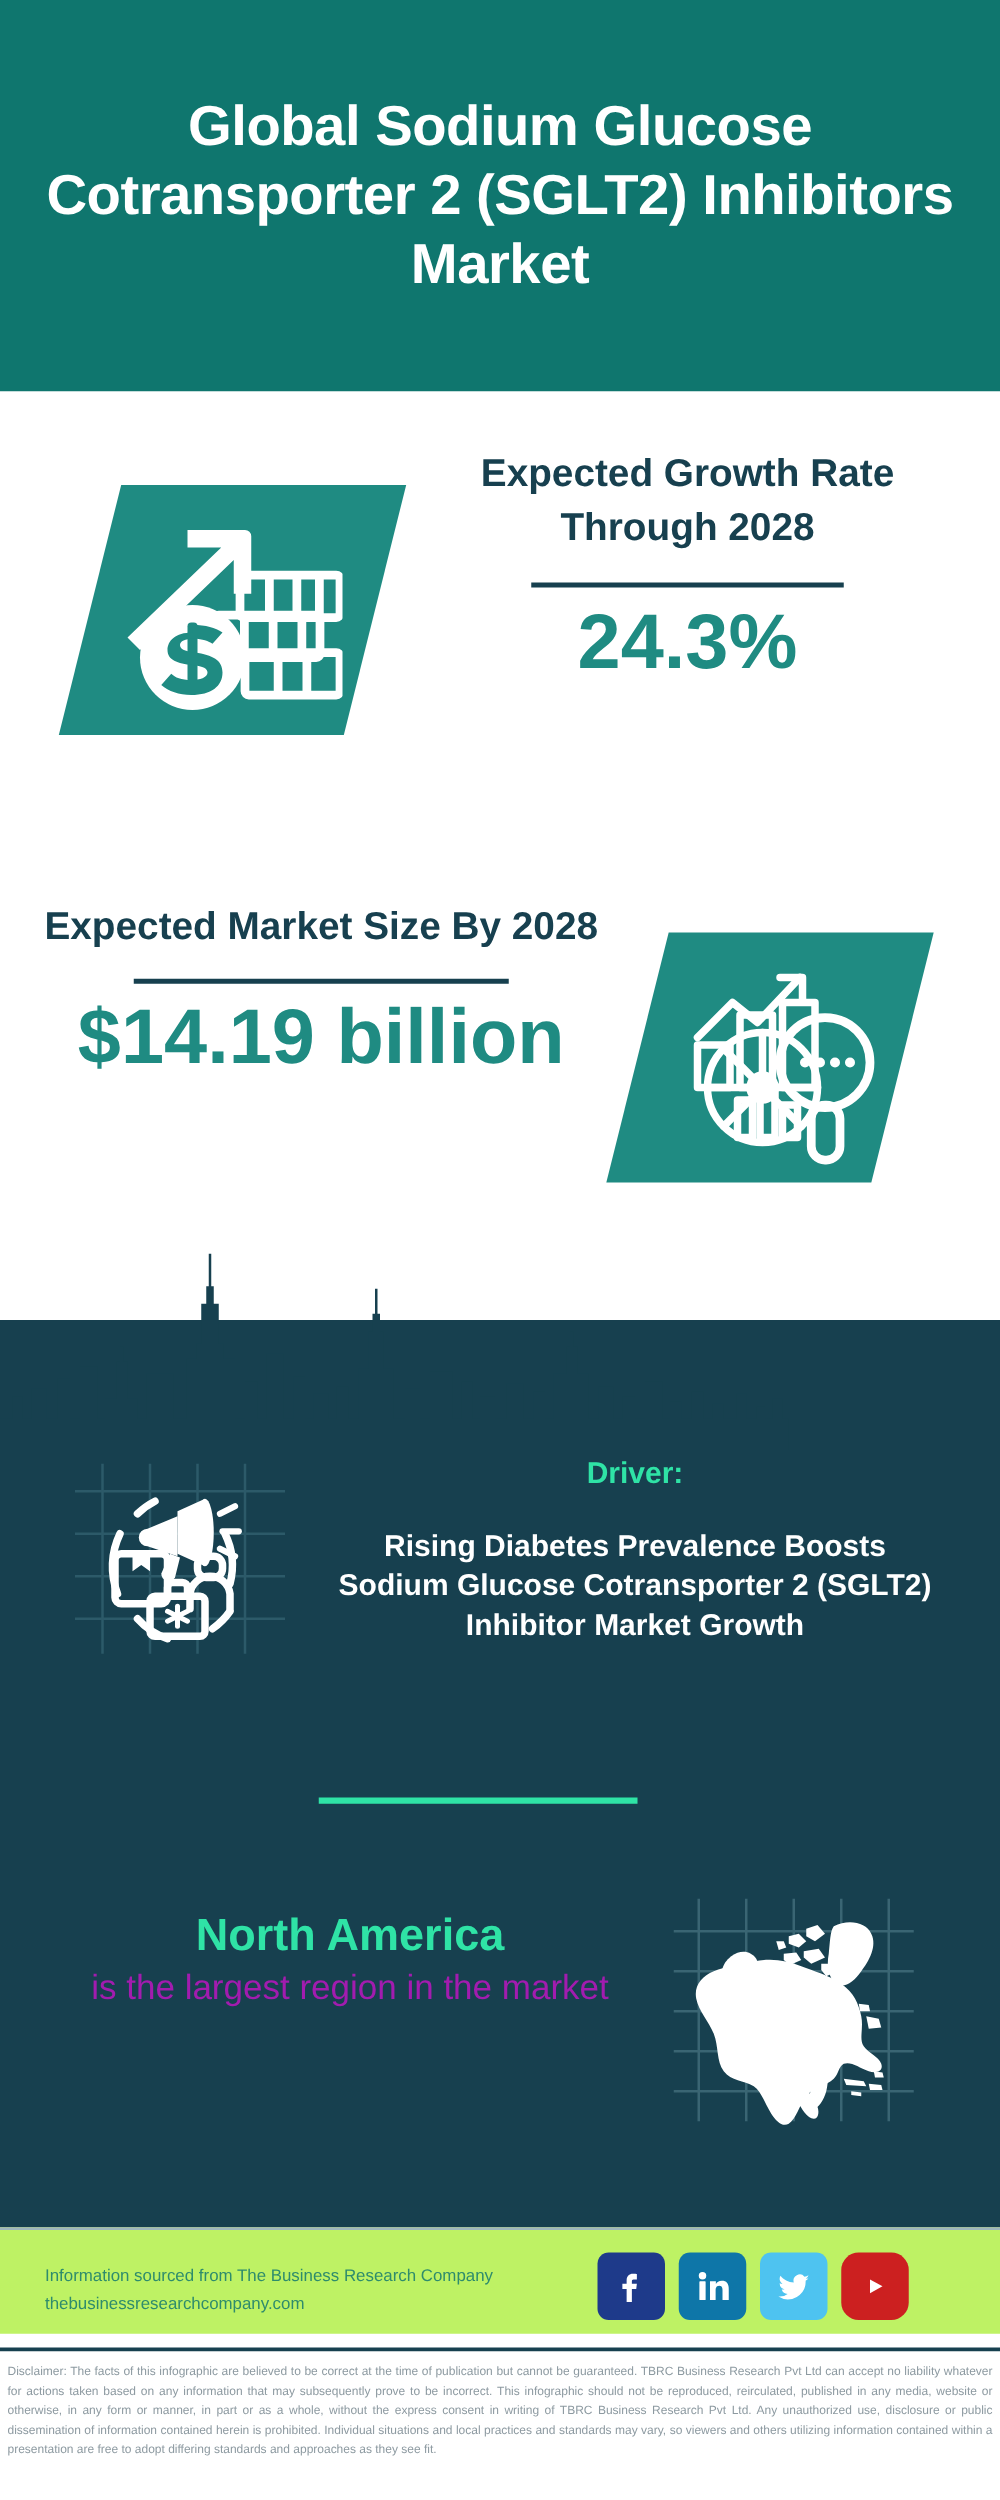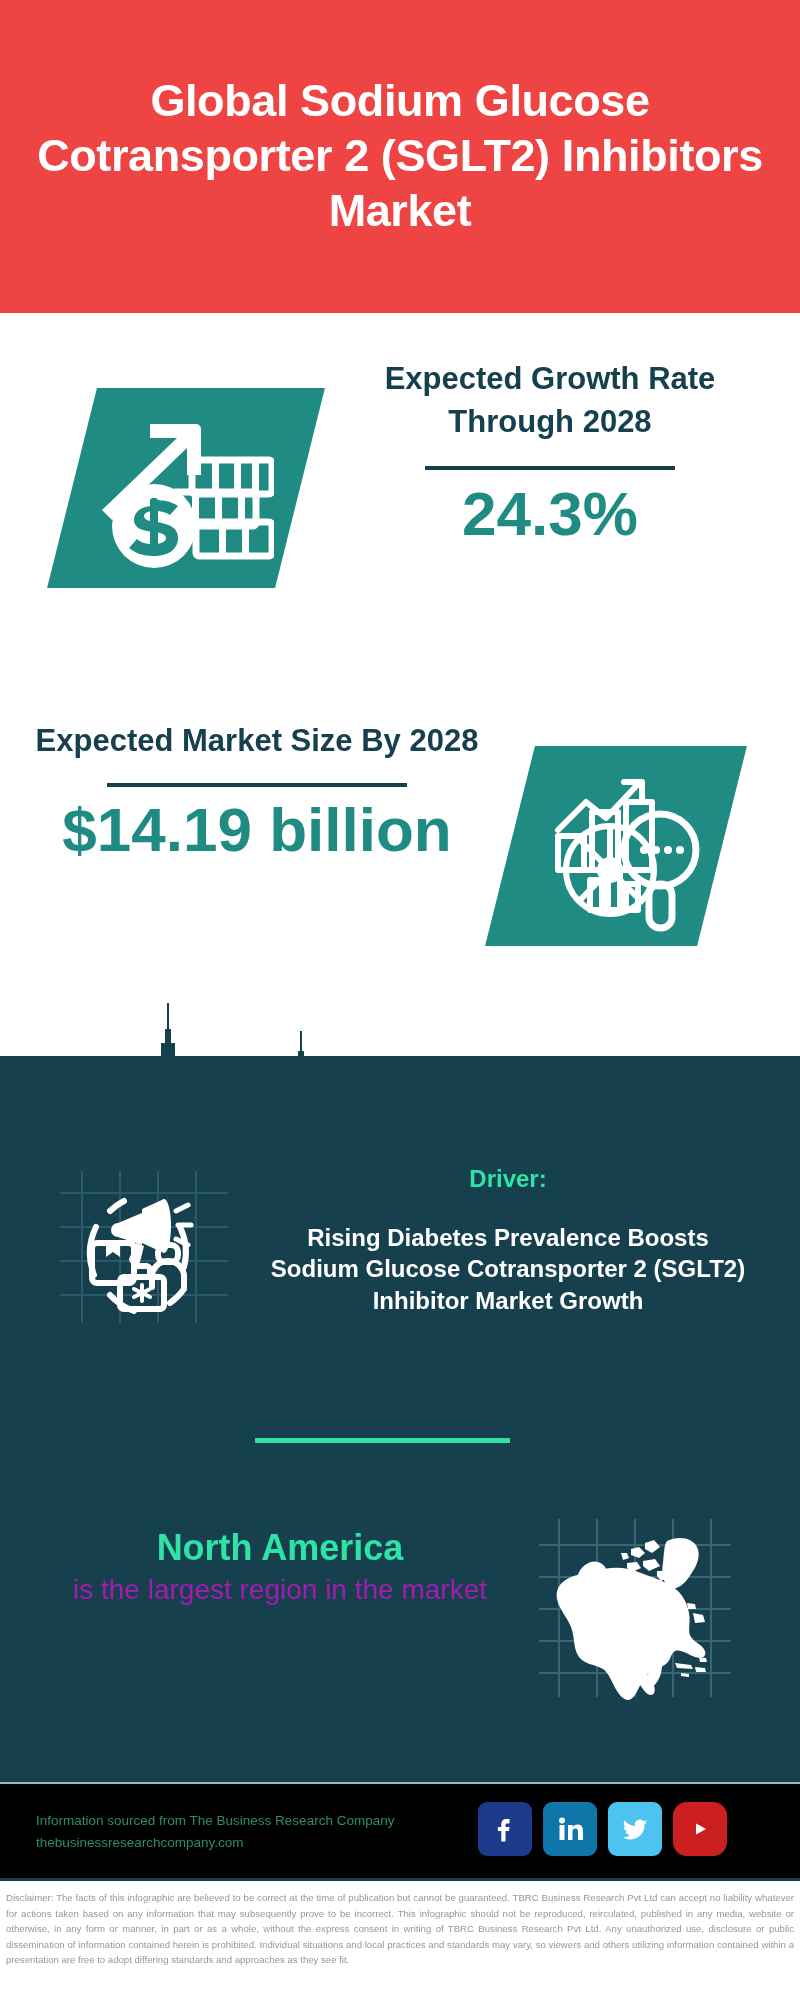--- a/index.html
+++ b/index.html
@@ -7,21 +7,21 @@
   body {
     font-family:"Liberation Sans", sans-serif;
     background:#ffffff;
     overflow:hidden;
   }
   .page { position:relative; width:800px; height:2000px; background:#fff; }
 
   
   .header {
     position:absolute; left:0; top:0; width:800px; height:313px;
-    background:#ef4444;
+    background:#0f766e;
     display:flex; align-items:center; justify-content:center;
   }
   .header h1 {
     color:#ffffff; font-size:45px; font-weight:bold; line-height:1.22;
     text-align:center; letter-spacing:-0.4px; padding:0 26px;
   }
 
   
   .stat1 {
     position:absolute; left:0; top:330px; width:800px; height:320px;
@@ -110,22 +110,22 @@
   }
   .region-body {
     color:#a21caf; font-size:28px; font-weight:normal; line-height:1.32;
   }
   .map-box {
     position:absolute; left:535px; top:-10px; width:200px; height:185px;
   }
 
   
   .footer {
-    position:absolute; left:0; top:1782px; width:800px; height:96px;
-    background:#000000;
+    position:absolute; left:0; top:1782px; width:800px; height:85px;
+    background:#bef264;
     border-top:2px solid #9FB6BE;
     text-decoration:underline;
   }
   .footer-text {
     position:absolute; left:36px; top:26px; width:430px;
     color:#2E8C6C; font-size:13.5px; line-height:1.62;
   }
   .socials {
     position:absolute; left:478px; top:18px; display:flex; gap:11px;
   }

